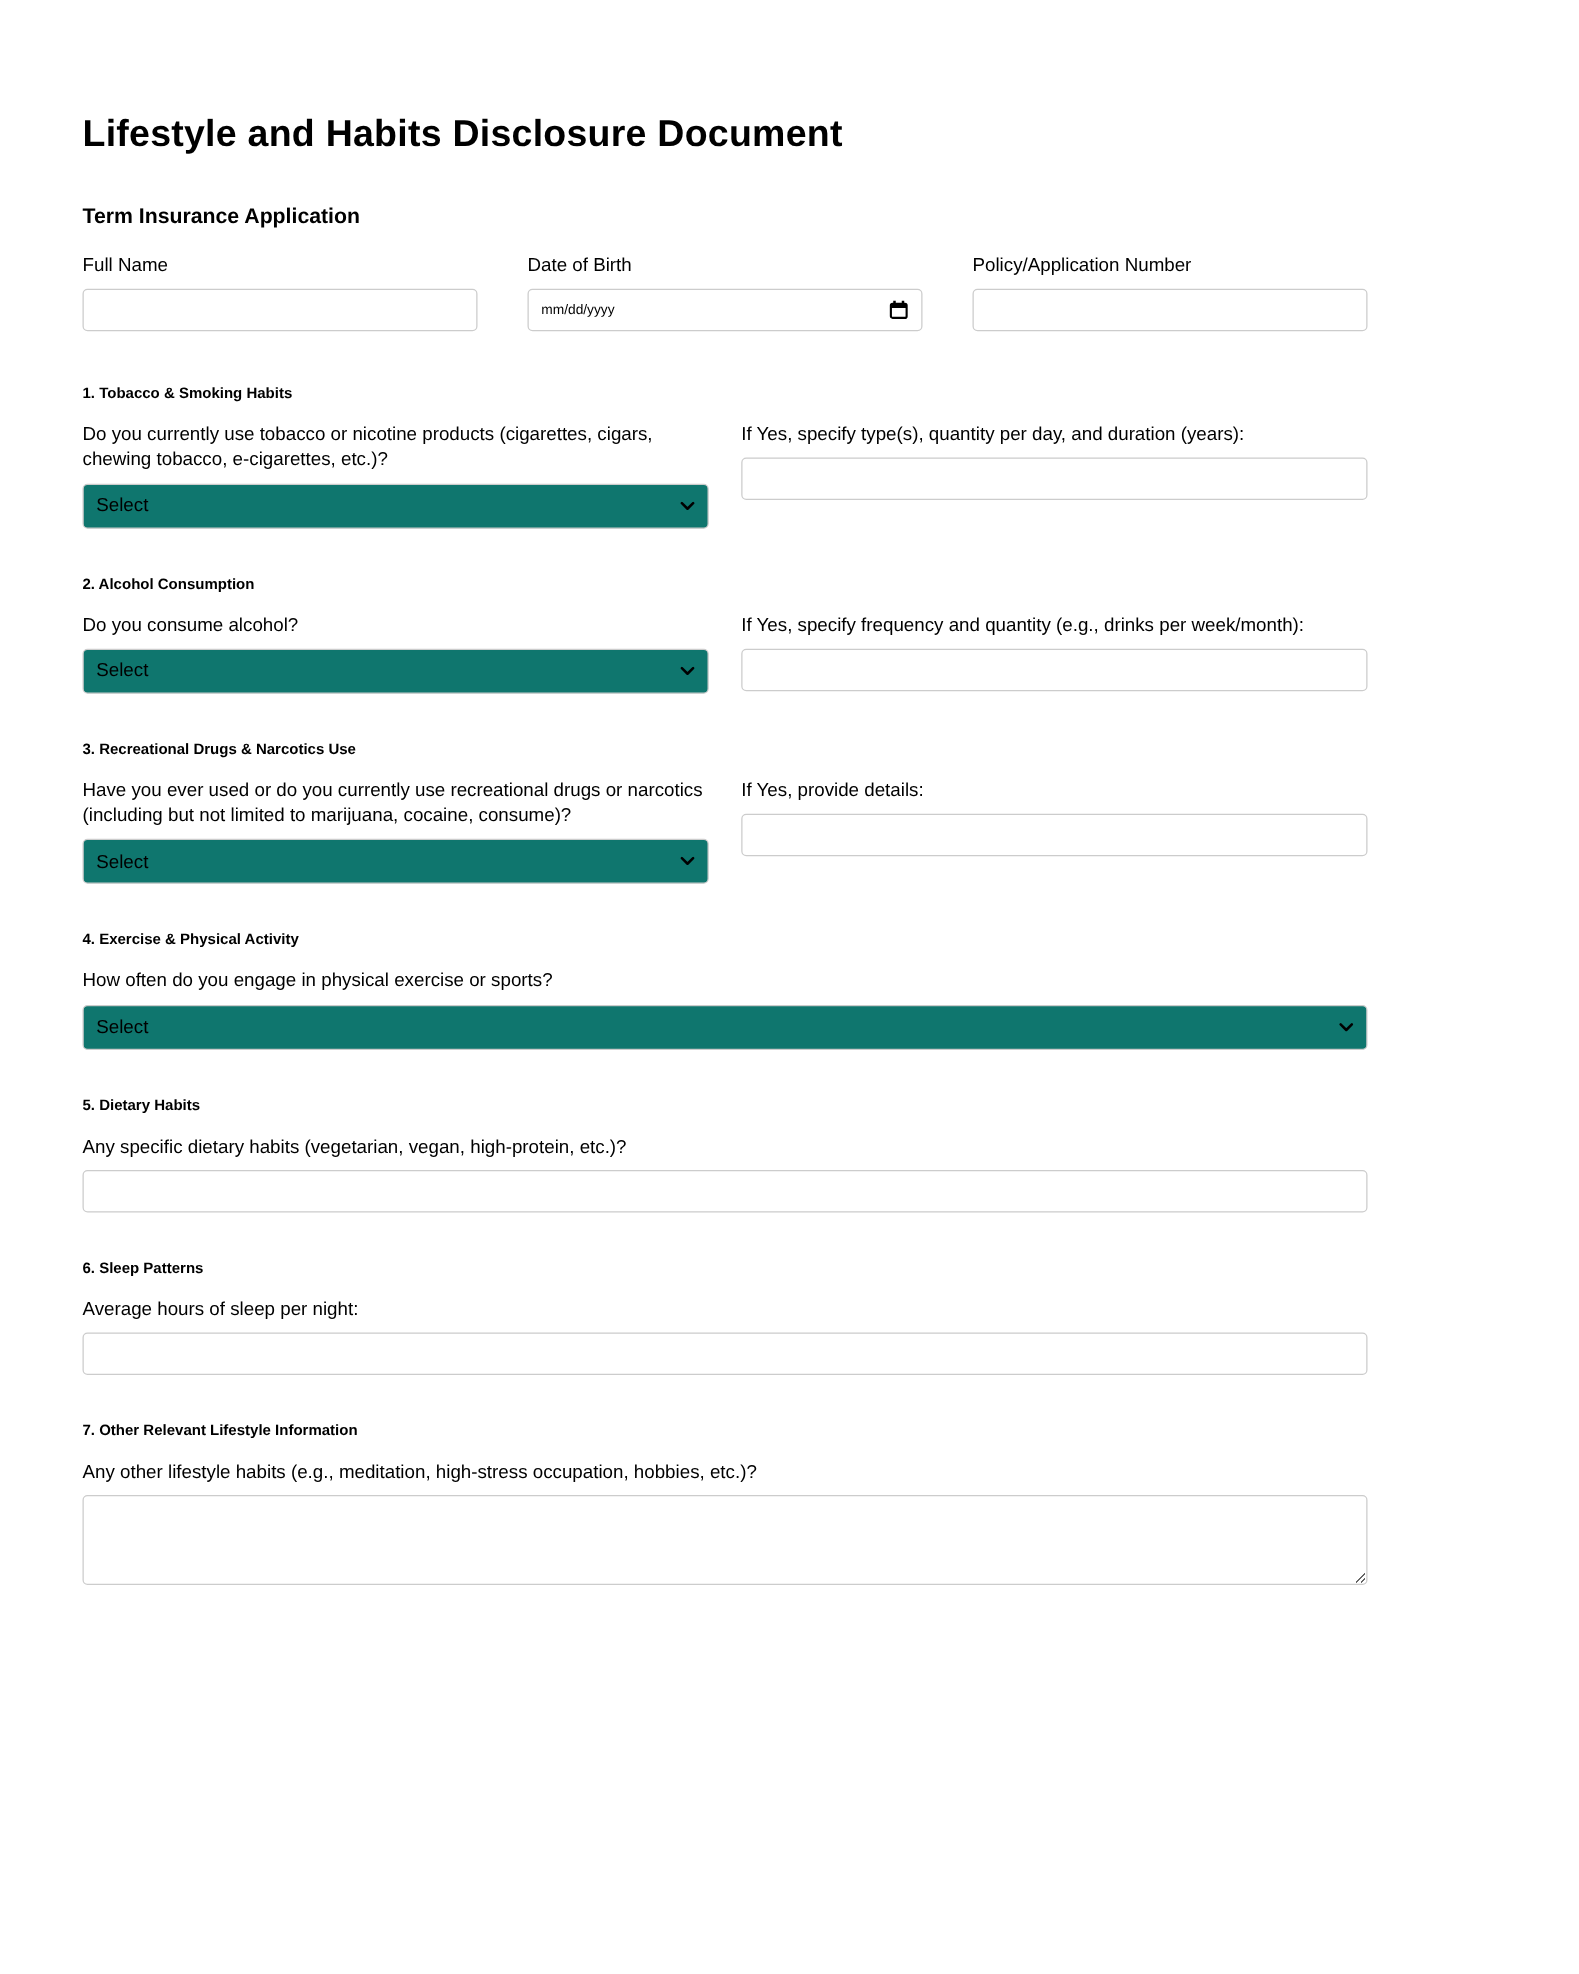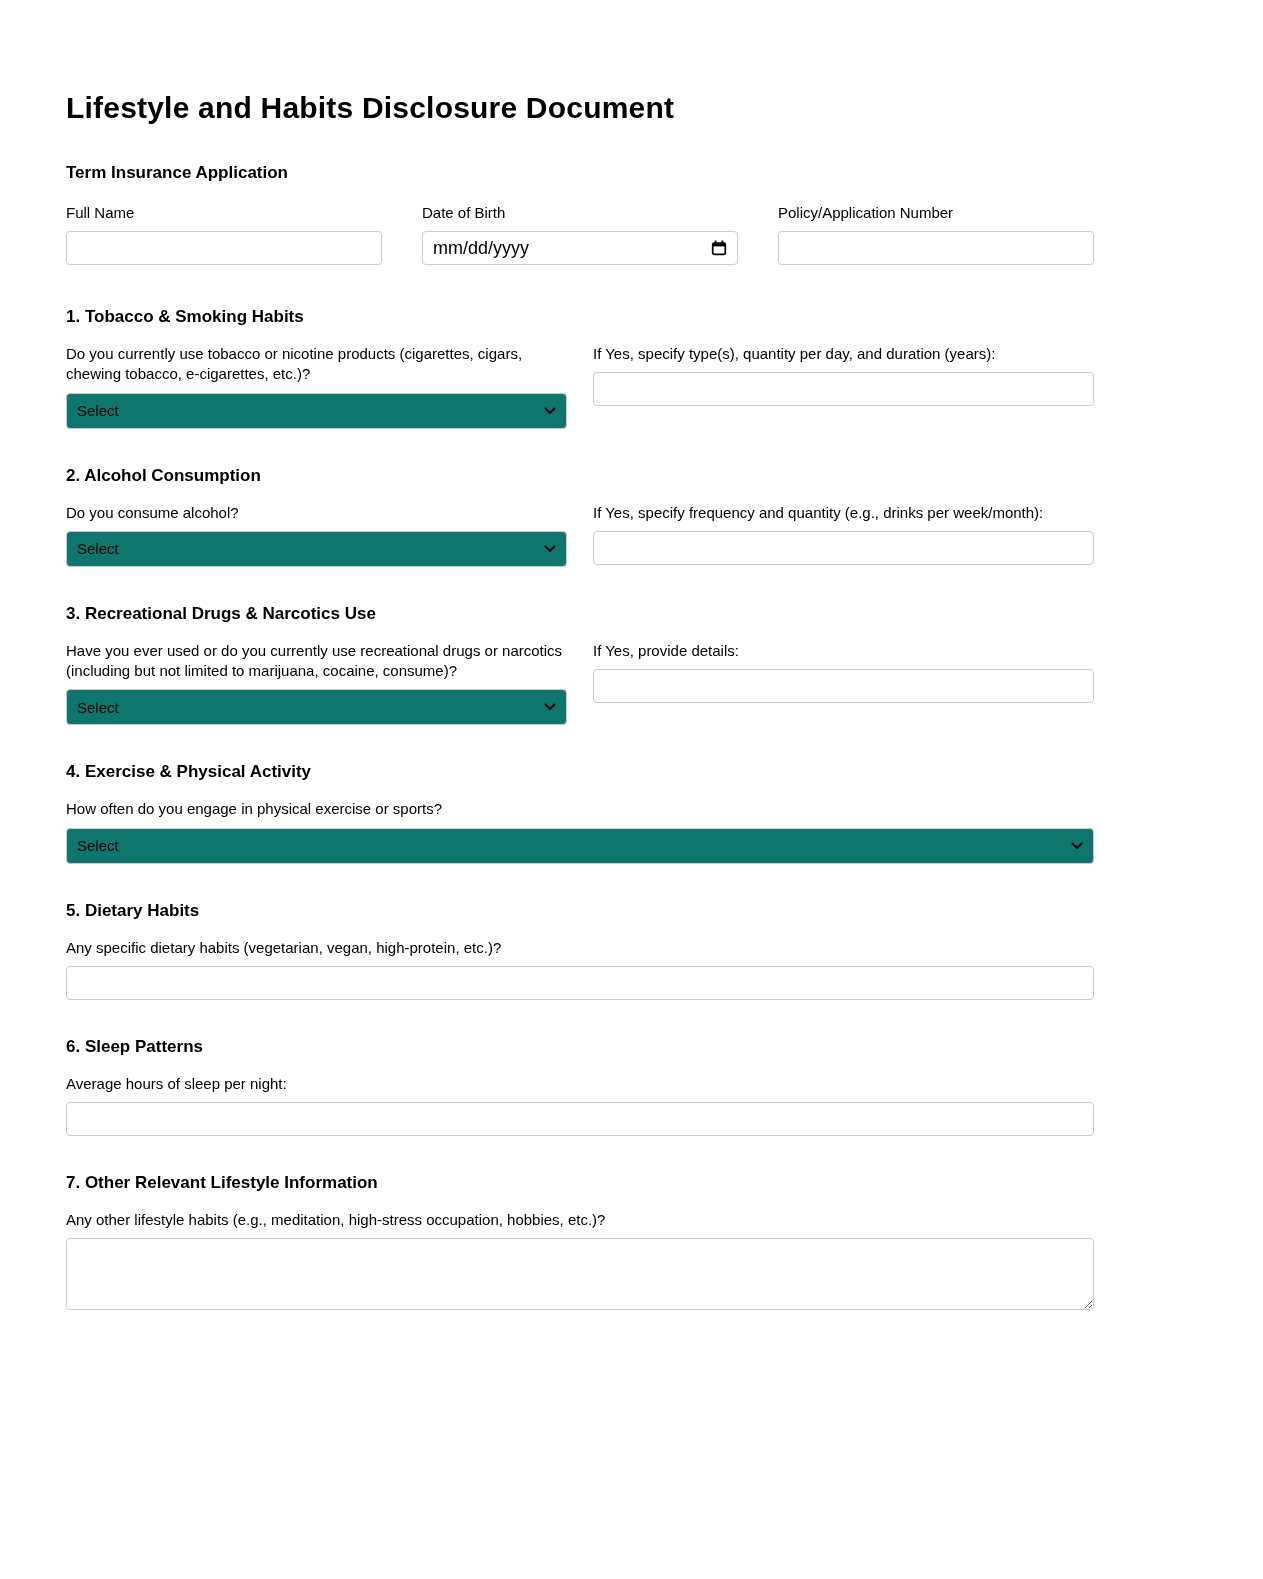--- a/index.html
+++ b/index.html
@@ -37,39 +37,39 @@
     font-size: 15px;
     margin-bottom: 10px;
   }
   .text-input {
     width: 100%;
     height: 34px;
     border: 1px solid #cccccc;
     border-radius: 4px;
     padding: 16px 10px;
     font-family: "Liberation Sans", sans-serif;
-    font-size: 18px;
+    font-size: 11px;
     color: #000000;
     background: #ffffff;
     outline: none;
   }
   .input-wrap { position: relative; }
   .input-wrap .right-icon {
     position: absolute;
     right: 11px;
     top: 50%;
     transform: translateY(-50%);
     display: flex;
     align-items: center;
     cursor: pointer;
   }
   .date-input { padding-right: 36px; }
   .section { margin-top: 37px; }
   .section h2 {
-    font-size: 17px;
+    font-size: 12px;
     font-weight: bold;
     margin-bottom: 17px;
   }
   .question {
     display: block;
     font-size: 15px;
     line-height: 1.35;
     margin-bottom: 8px;
   }
   .two-col {

